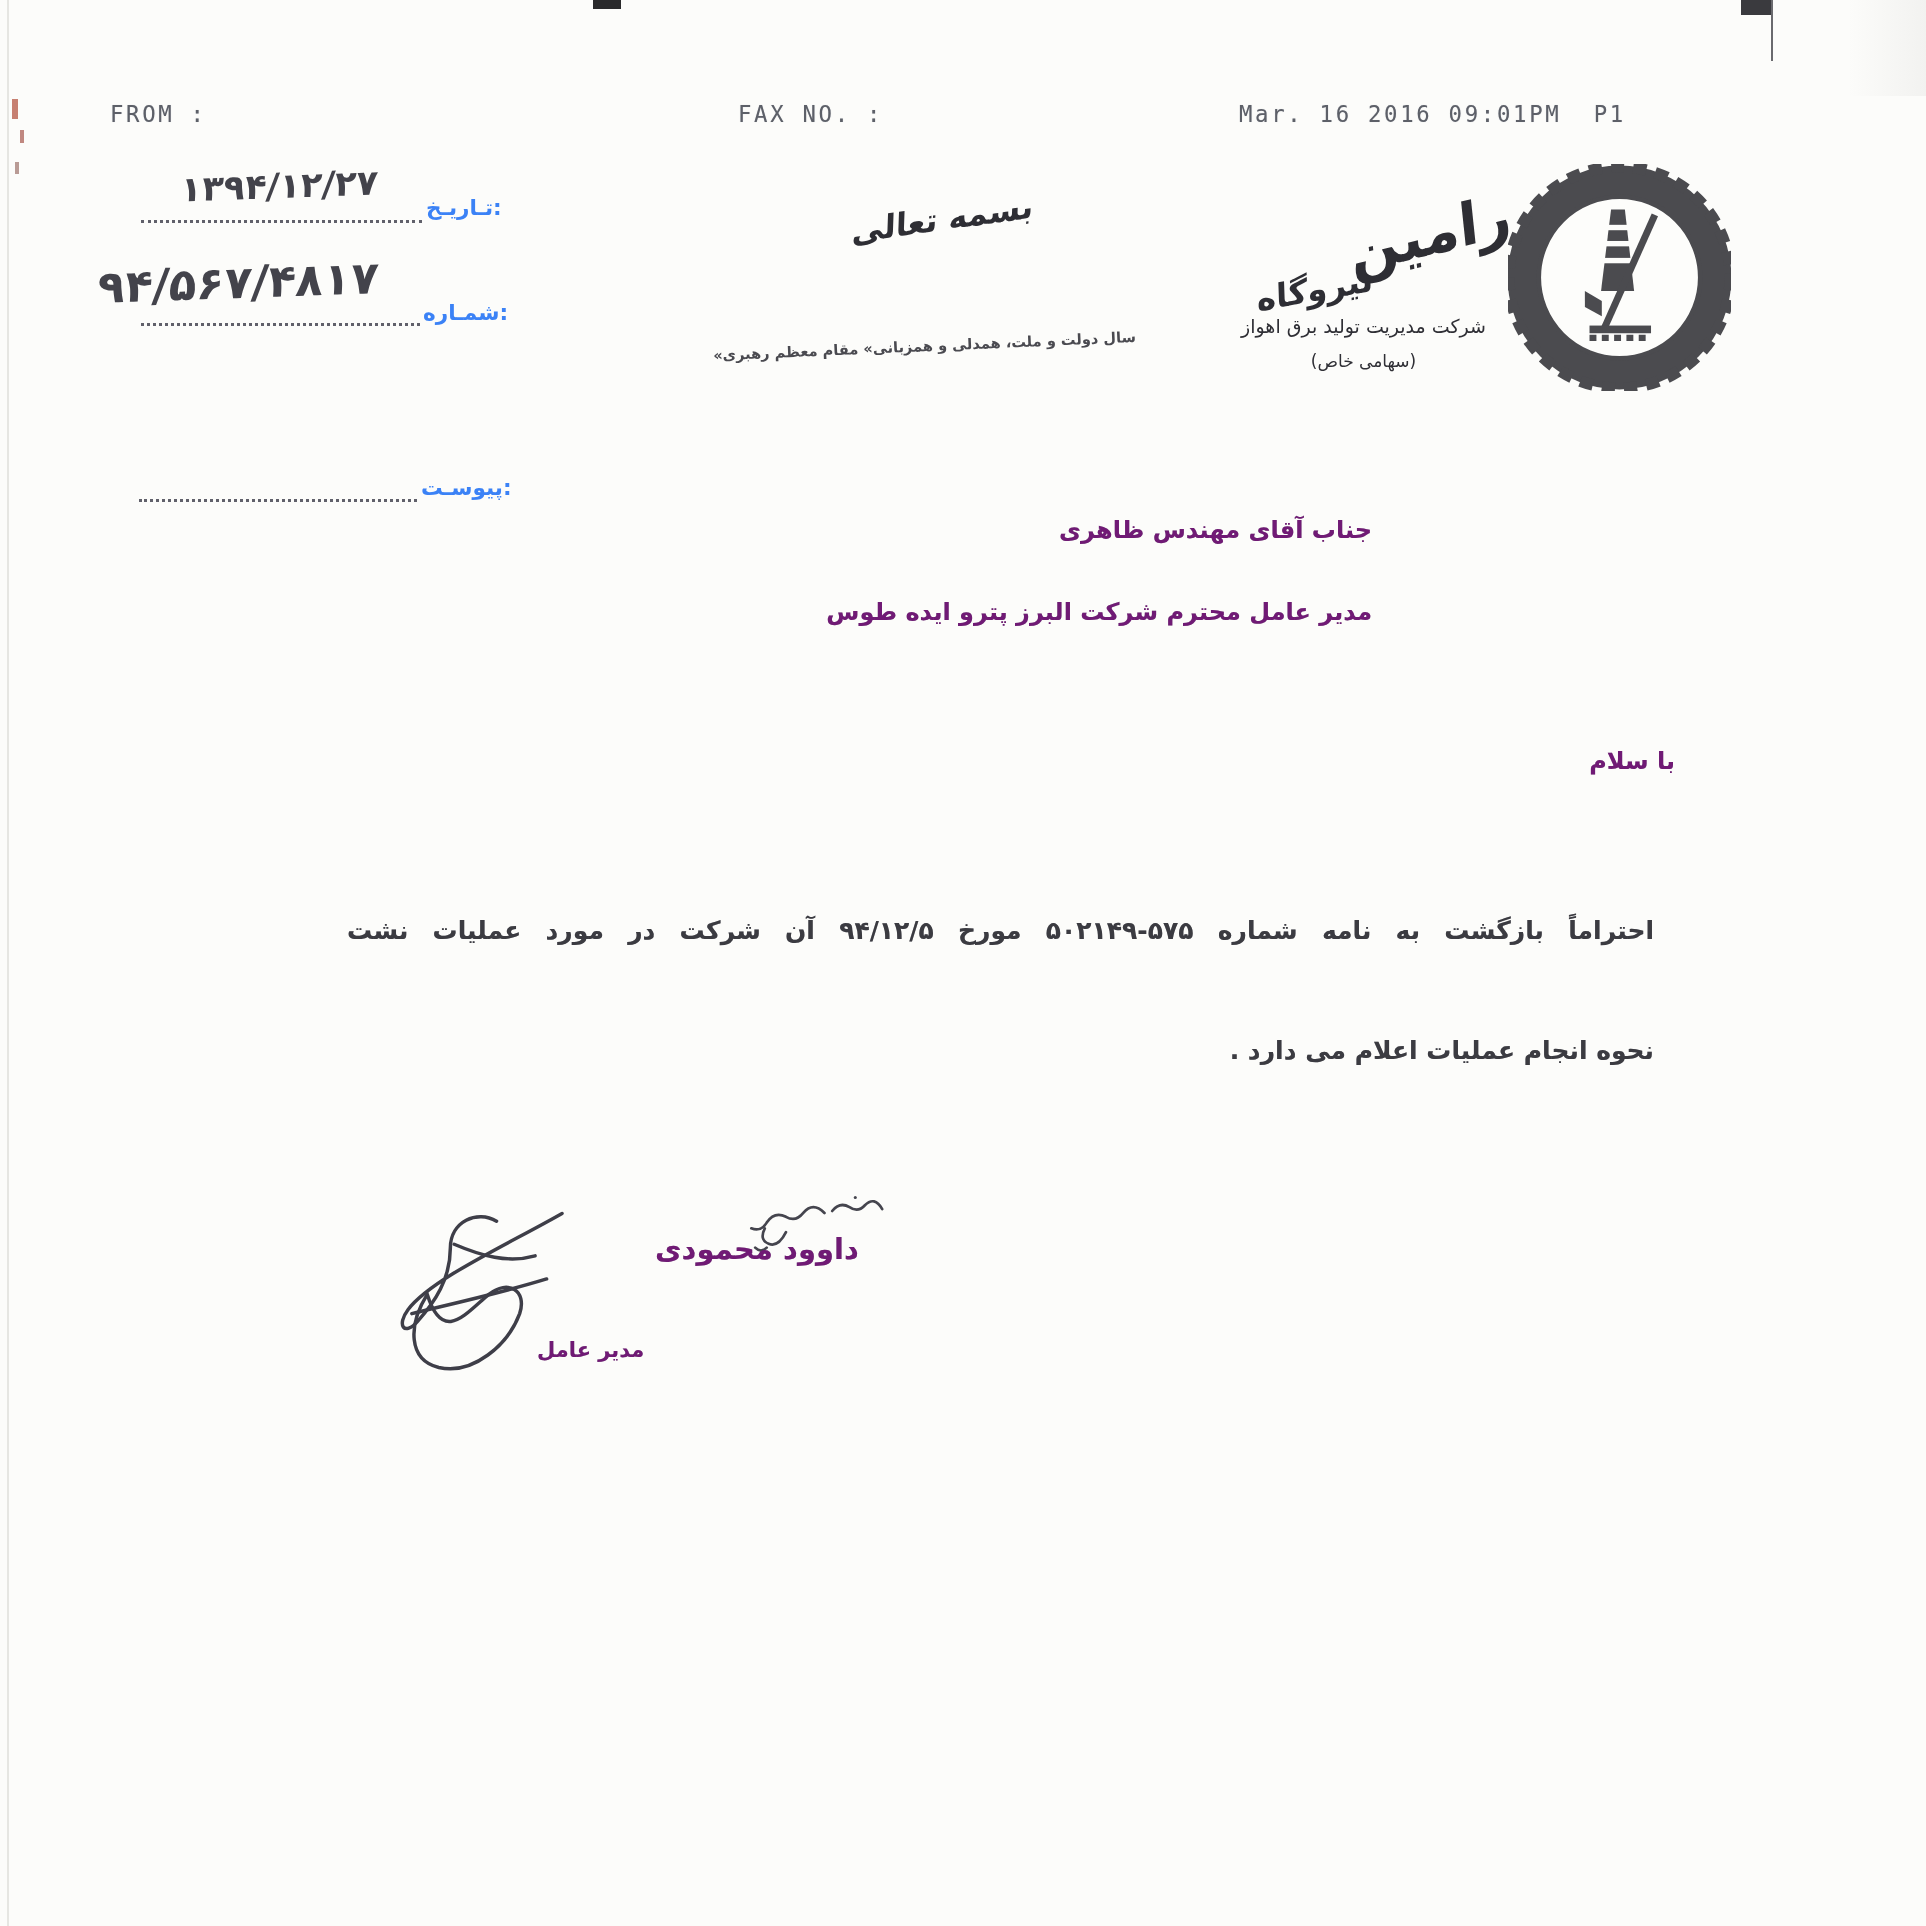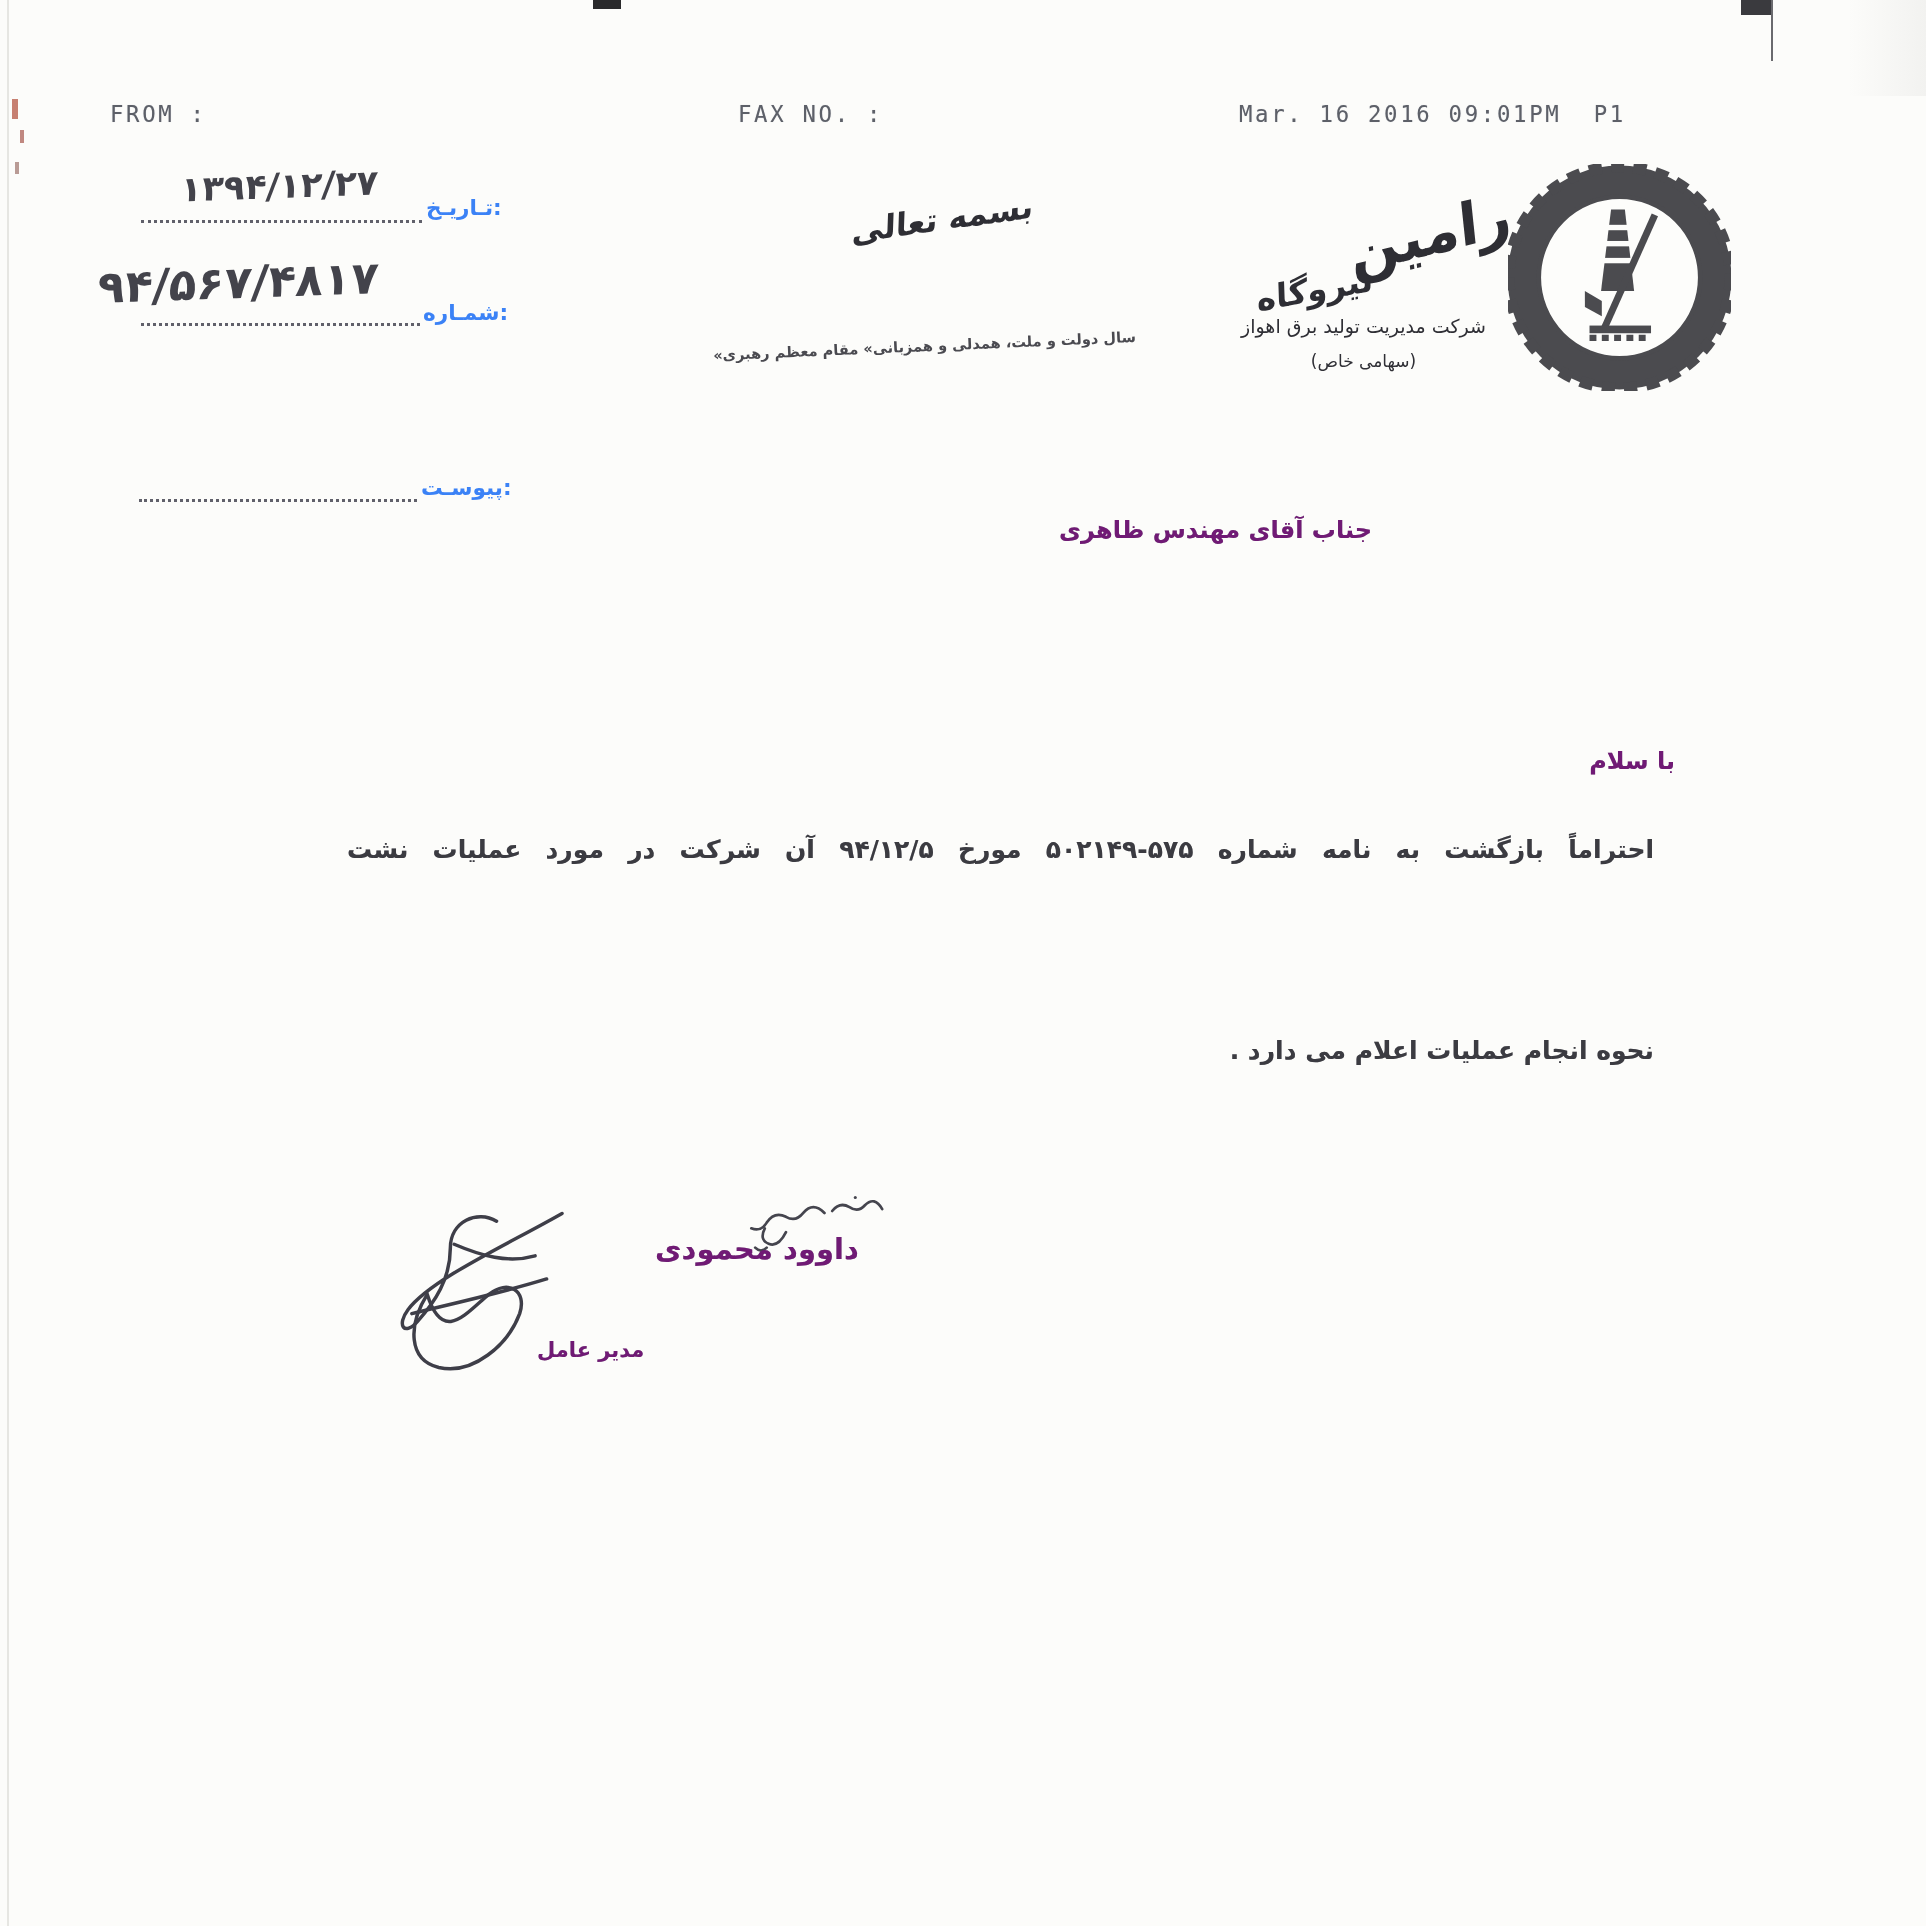--- a/index.html
+++ b/index.html
@@ -72,24 +72,25 @@
   <div class="abs hand" style="left:181px;top:166px;font-size:35px;">۱۳۹۴/۱۲/۲۷</div>
 
   <div class="abs metalabel" style="left:423px;top:300px;">شمـاره:</div>
   <div class="abs dots" style="left:141px;top:319px;width:279px;"></div>
   <div class="abs hand" style="left:98px;top:256px;font-size:45px;">۹۴/۵۶۷/۴۸۱۷</div>
 
   <div class="abs metalabel" style="left:421px;top:475px;">پیوسـت:</div>
   <div class="abs dots" style="left:139px;top:495px;width:278px;"></div>
 
   <div class="abs rtl-line" style="right:593px;top:516px;font-size:24px;">جناب آقای مهندس ظاهری</div>
+  <div class="abs rtl-line" style="right:593px;top:598px;font-size:24px;">مدیر عامل محترم شرکت البرز پترو ایده طوس</div>
 
   <div class="abs rtl-line" style="right:290px;top:747px;font-size:24px;">با سلام</div>
 
-  <div class="abs bodyline" style="left:347px;top:835px;width:1307px;">احتراماً بازگشت به نامه شماره ۵۷۵-۵۰۲۱۴۹ مورخ ۹۴/۱۲/۵ آن  شرکت در مورد عملیات نشت</div>
+  <div class="abs bodyline" style="left:347px;top:916px;width:1307px;">احتراماً بازگشت به نامه شماره ۵۷۵-۵۰۲۱۴۹ مورخ ۹۴/۱۲/۵ آن  شرکت در مورد عملیات نشت</div>
   <div class="abs bodyline3" style="right:311px;top:1036px;">نحوه انجام عملیات اعلام می دارد .</div>
 
   <div class="abs" style="left:381px;top:1198px;">
     <svg width="208" height="185" viewBox="0 0 540 480">
       <g fill="none" stroke="#3e3e48" stroke-width="9" stroke-linecap="round">
         <path d="M300,60 C250,30 180,60 180,130 C180,210 140,270 95,320 C60,360 40,330 70,290 C130,210 330,120 470,40"></path>
         <path d="M190,120 C260,150 330,170 400,150"></path>
         <path d="M120,250 C70,330 70,420 150,440 C240,460 330,380 360,300 C380,240 330,210 280,250 C220,300 160,380 120,250 Z"></path>
         <path d="M80,300 C160,280 300,250 430,210"></path>
       </g>

